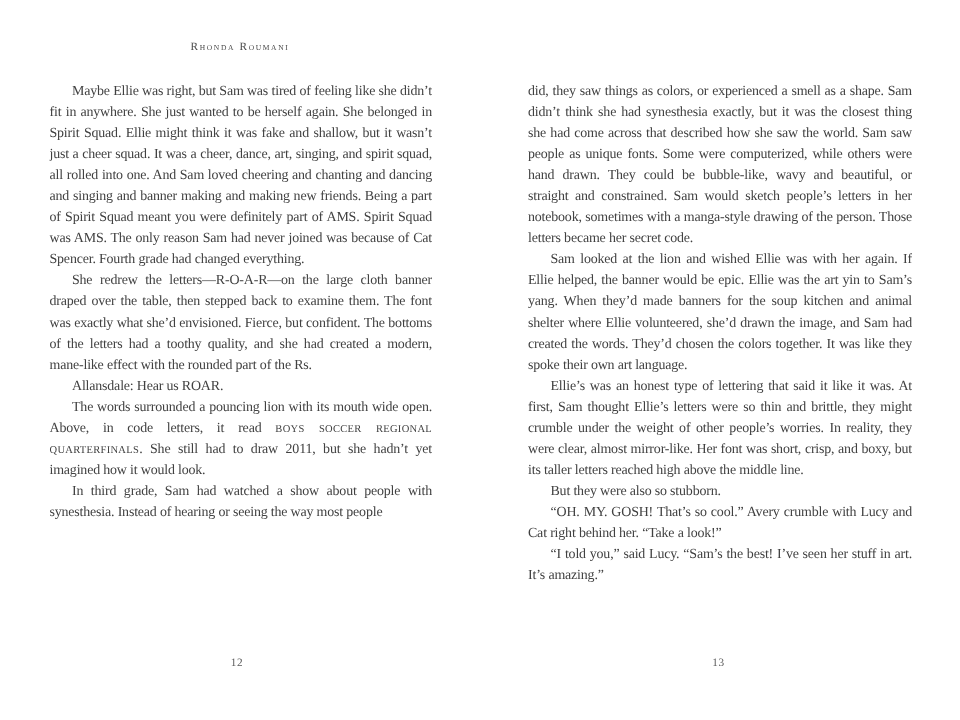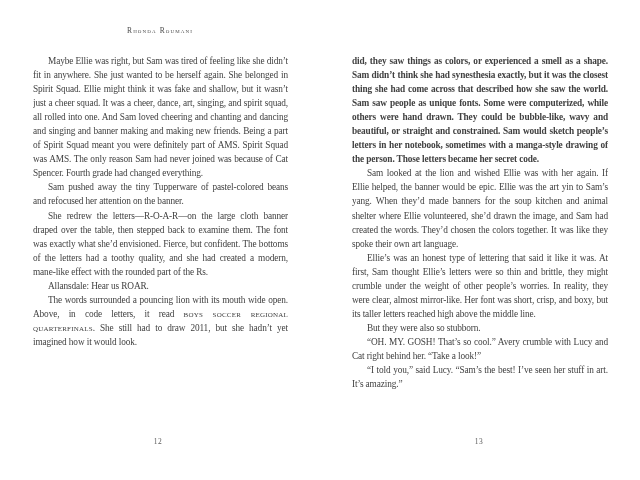--- a/index.html
+++ b/index.html
@@ -30,21 +30,21 @@
     overflow: hidden;
     font-size: 9.3px;
     line-height: 14.05px;
     letter-spacing: -0.12px;
     color: #414141;
     text-align: justify;
   }
   .page-left  .page-body { left: 33px; width: 255px; }
   .page-right .page-body { left: 32px; width: 256px; }
   .page-body p { margin: 0; text-indent: 15px; }
-  .page-body p.no-indent { text-indent: 0; font-weight: bold; }
+  .page-body p.no-indent { text-indent: 0; }
   .italic { }
   .smallcaps { font-variant: small-caps; letter-spacing: 0.2px; }
   .page-number {
     position: absolute;
     top: 437px;
     width: 100%;
     text-align: center;
     font-size: 7.5px;
     color: #5a5a5a;
     letter-spacing: 0.5px;
@@ -54,24 +54,24 @@
 </style>
 </head>
 <body>
 
 <div class="spread">
 
   <div class="page page-left">
     <div class="running-header">Rhonda Roumani</div>
     <div class="page-body">
         <p><span>Maybe Ellie was right, but Sam was tired of feeling like she didn’t fit in anywhere. She just wanted to be herself again. She </span><span class="italic">belonged</span><span> in Spirit Squad. Ellie might think it was fake and shallow, but it wasn’t just a cheer squad. It was a cheer, dance, art, singing, and spirit squad, all rolled into one. And Sam loved cheering and chanting and dancing and singing and banner making and making new friends. Being a part of Spirit Squad meant you were definitely part of AMS. Spirit Squad </span><span class="italic">was</span><span> AMS. The only reason Sam had never joined was because of Cat Spencer. Fourth grade had changed everything.</span></p>
-        <p><span>Sam pushed away the tiny Tupperware of pastel-colored beans and refocused her attention on the banner.</span></p>
         <p><span>She redrew the letters—R-O-A-R—on the large cloth banner draped over the table, then stepped back to examine them. The font was exactly what she’d envisioned. Fierce, but confident. The bottoms of the letters had a toothy quality, and she had created a modern, mane-like effect with the rounded part of the Rs.</span></p>
         <p><span>Allansdale: Hear us ROAR.</span></p>
         <p><span>The words surrounded a pouncing lion with its mouth wide open. Above, in code letters, it read </span><span class="smallcaps">boys soccer regional quarterfinals</span><span>. She still had to draw 2011, but she hadn’t yet imagined how it would look.</span></p>
+        <p><span>In third grade, Sam had watched a show about people with synesthesia. Instead of hearing or seeing the way most people</span></p>
       </div>
     <div class="page-number">12</div>
   </div>
 
   <div class="page page-right">
     <div class="page-body">
         <p class="no-indent"><span>did, they saw things as colors, or experienced a smell as a shape. Sam didn’t think she had synesthesia exactly, but it was the closest thing she had come across that described how she saw the world. Sam saw people as unique fonts. Some were computerized, while others were hand drawn. They could be bubble-like, wavy and beautiful, or straight and constrained. Sam would sketch people’s letters in her notebook, sometimes with a manga-style drawing of the person. Those letters became her secret code.</span></p>
         <p><span>Sam looked at the lion and wished Ellie was with her again. If Ellie helped, the banner would be epic. Ellie was the art </span><span class="italic">yin</span><span> to Sam’s </span><span class="italic">yang</span><span>. When they’d made banners for the soup kitchen and animal shelter where Ellie volunteered, she’d drawn the image, and Sam had created the words. They’d chosen the colors together. It was like they spoke their own art language.</span></p>
         <p><span>Ellie’s was an honest type of lettering that said it like it was. At first, Sam thought Ellie’s letters were so thin and brittle, they might crumble under the weight of other people’s worries. In reality, they were clear, almost mirror-like. Her font was short, crisp, and boxy, but its taller letters reached high above the middle line.</span></p>
         <p><span>But they were also </span><span class="italic">so</span><span> stubborn.</span></p>

